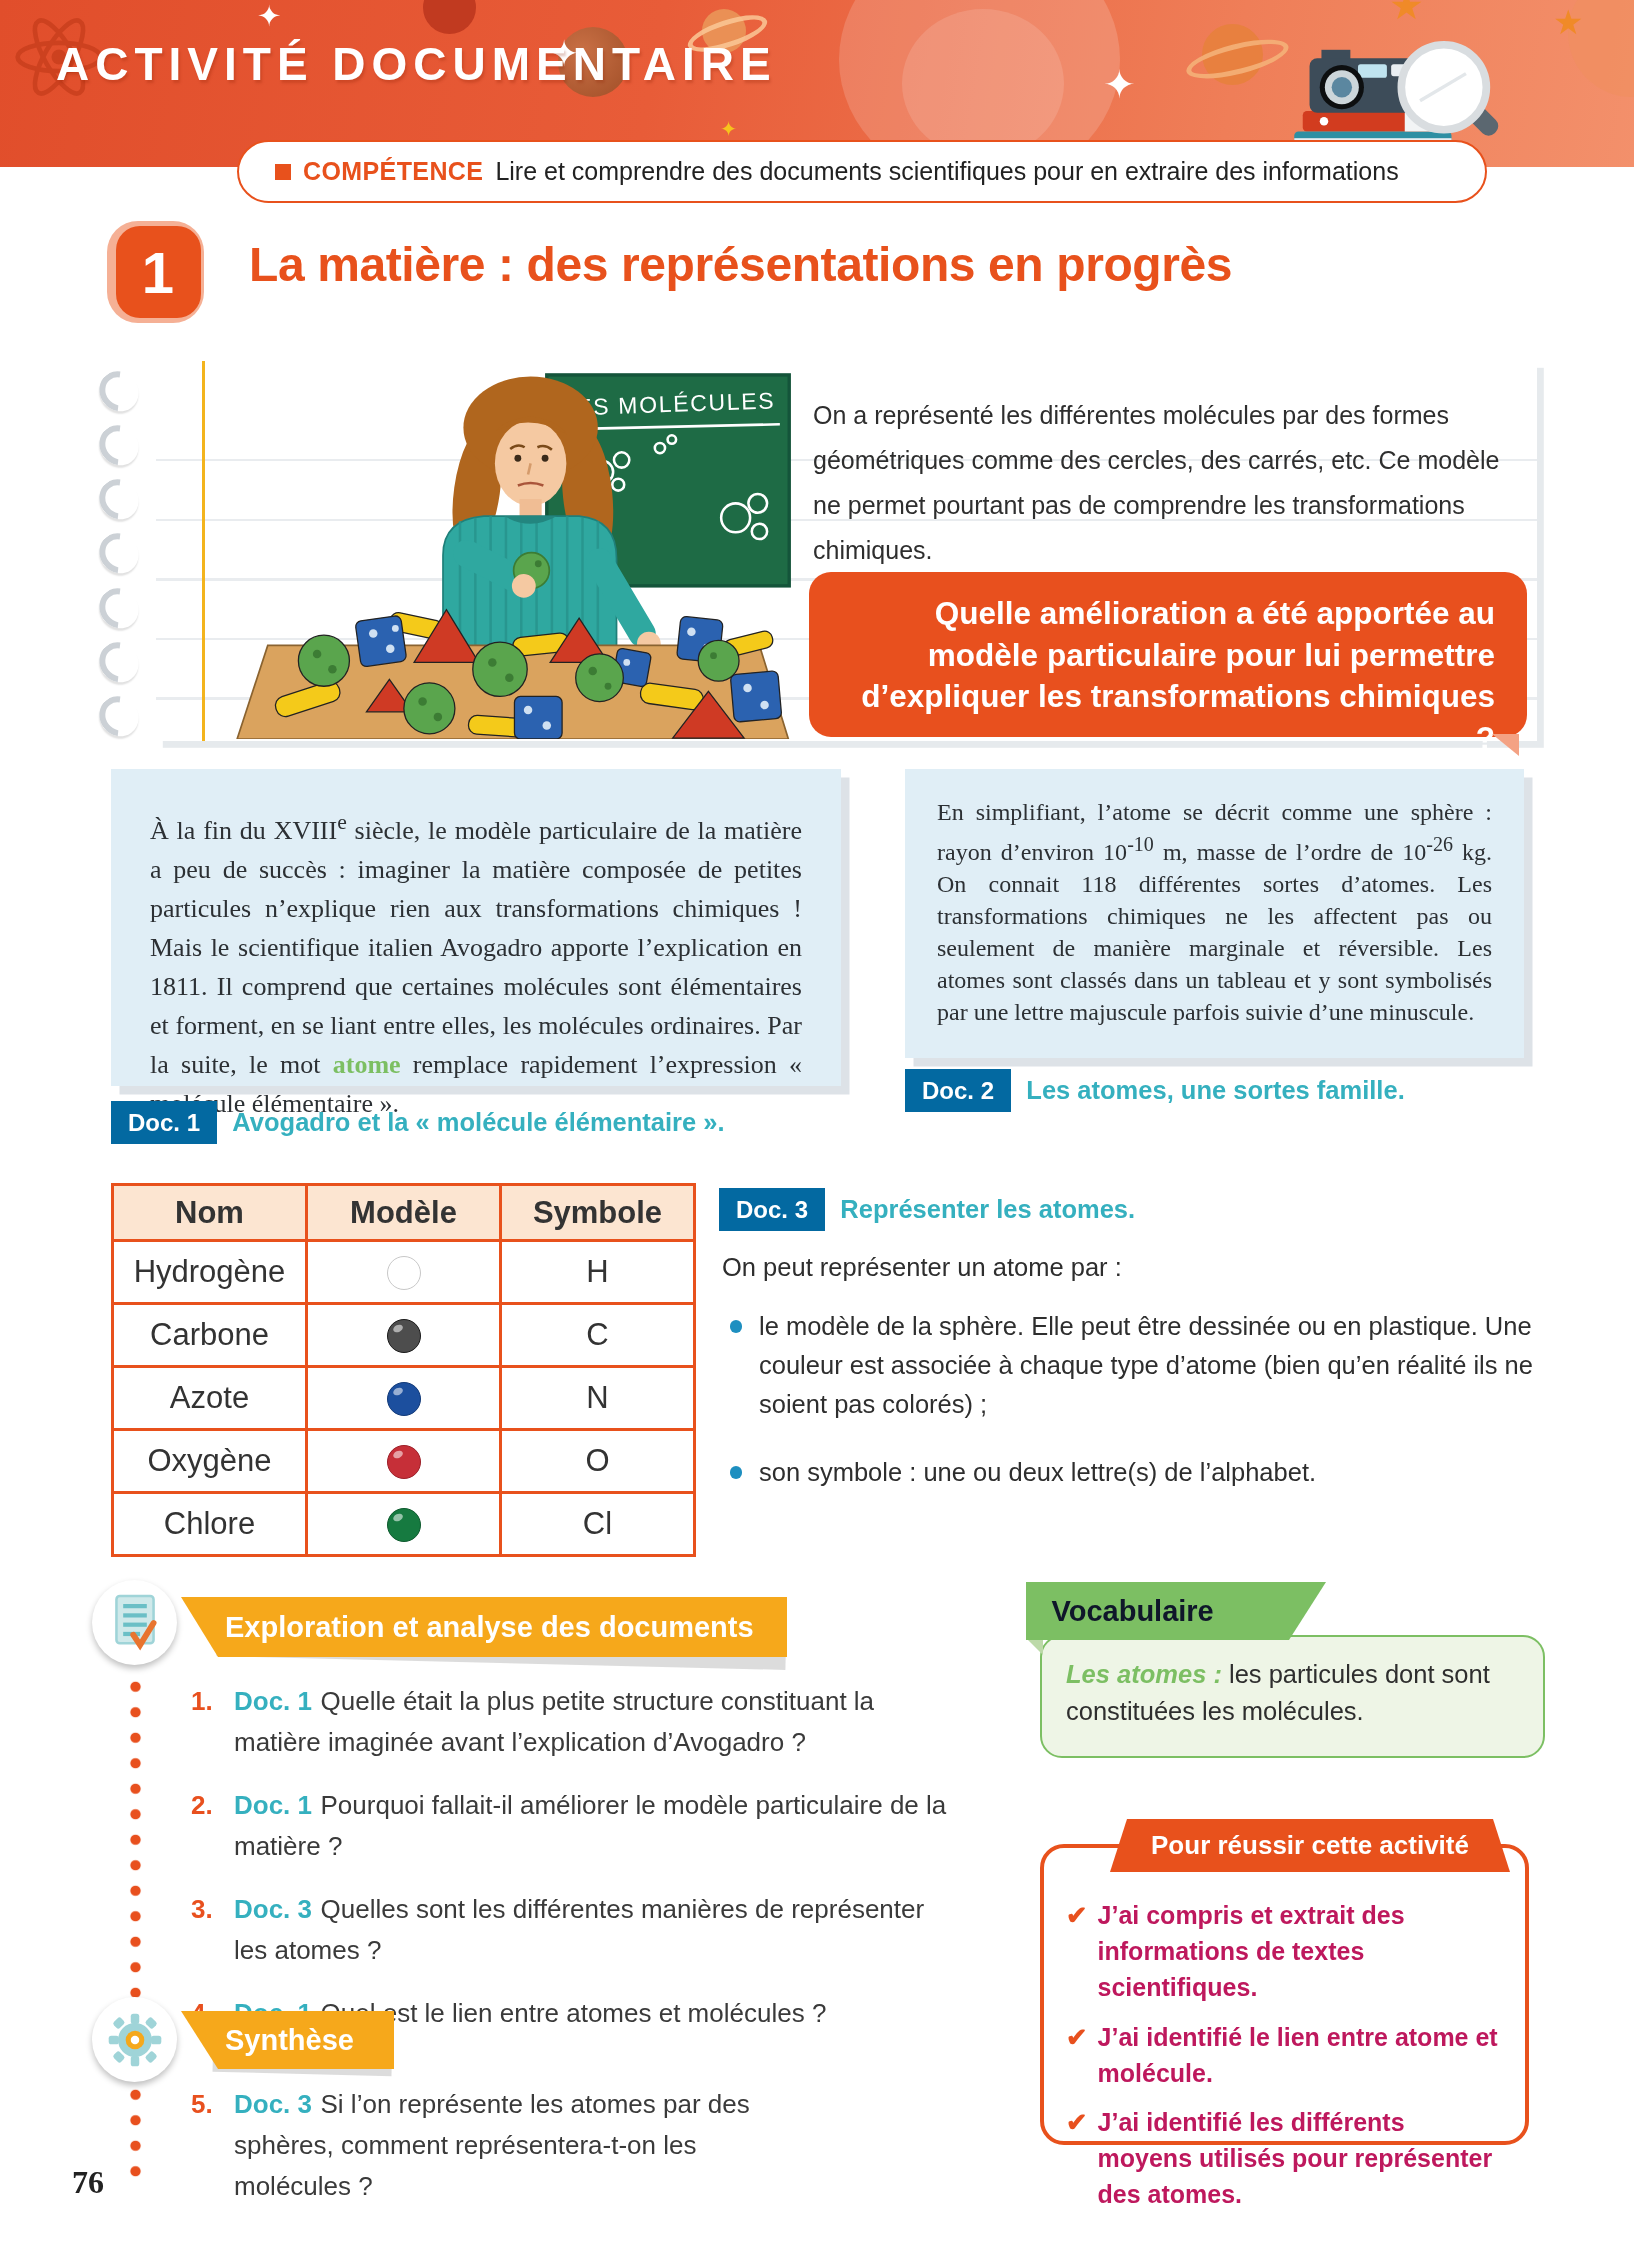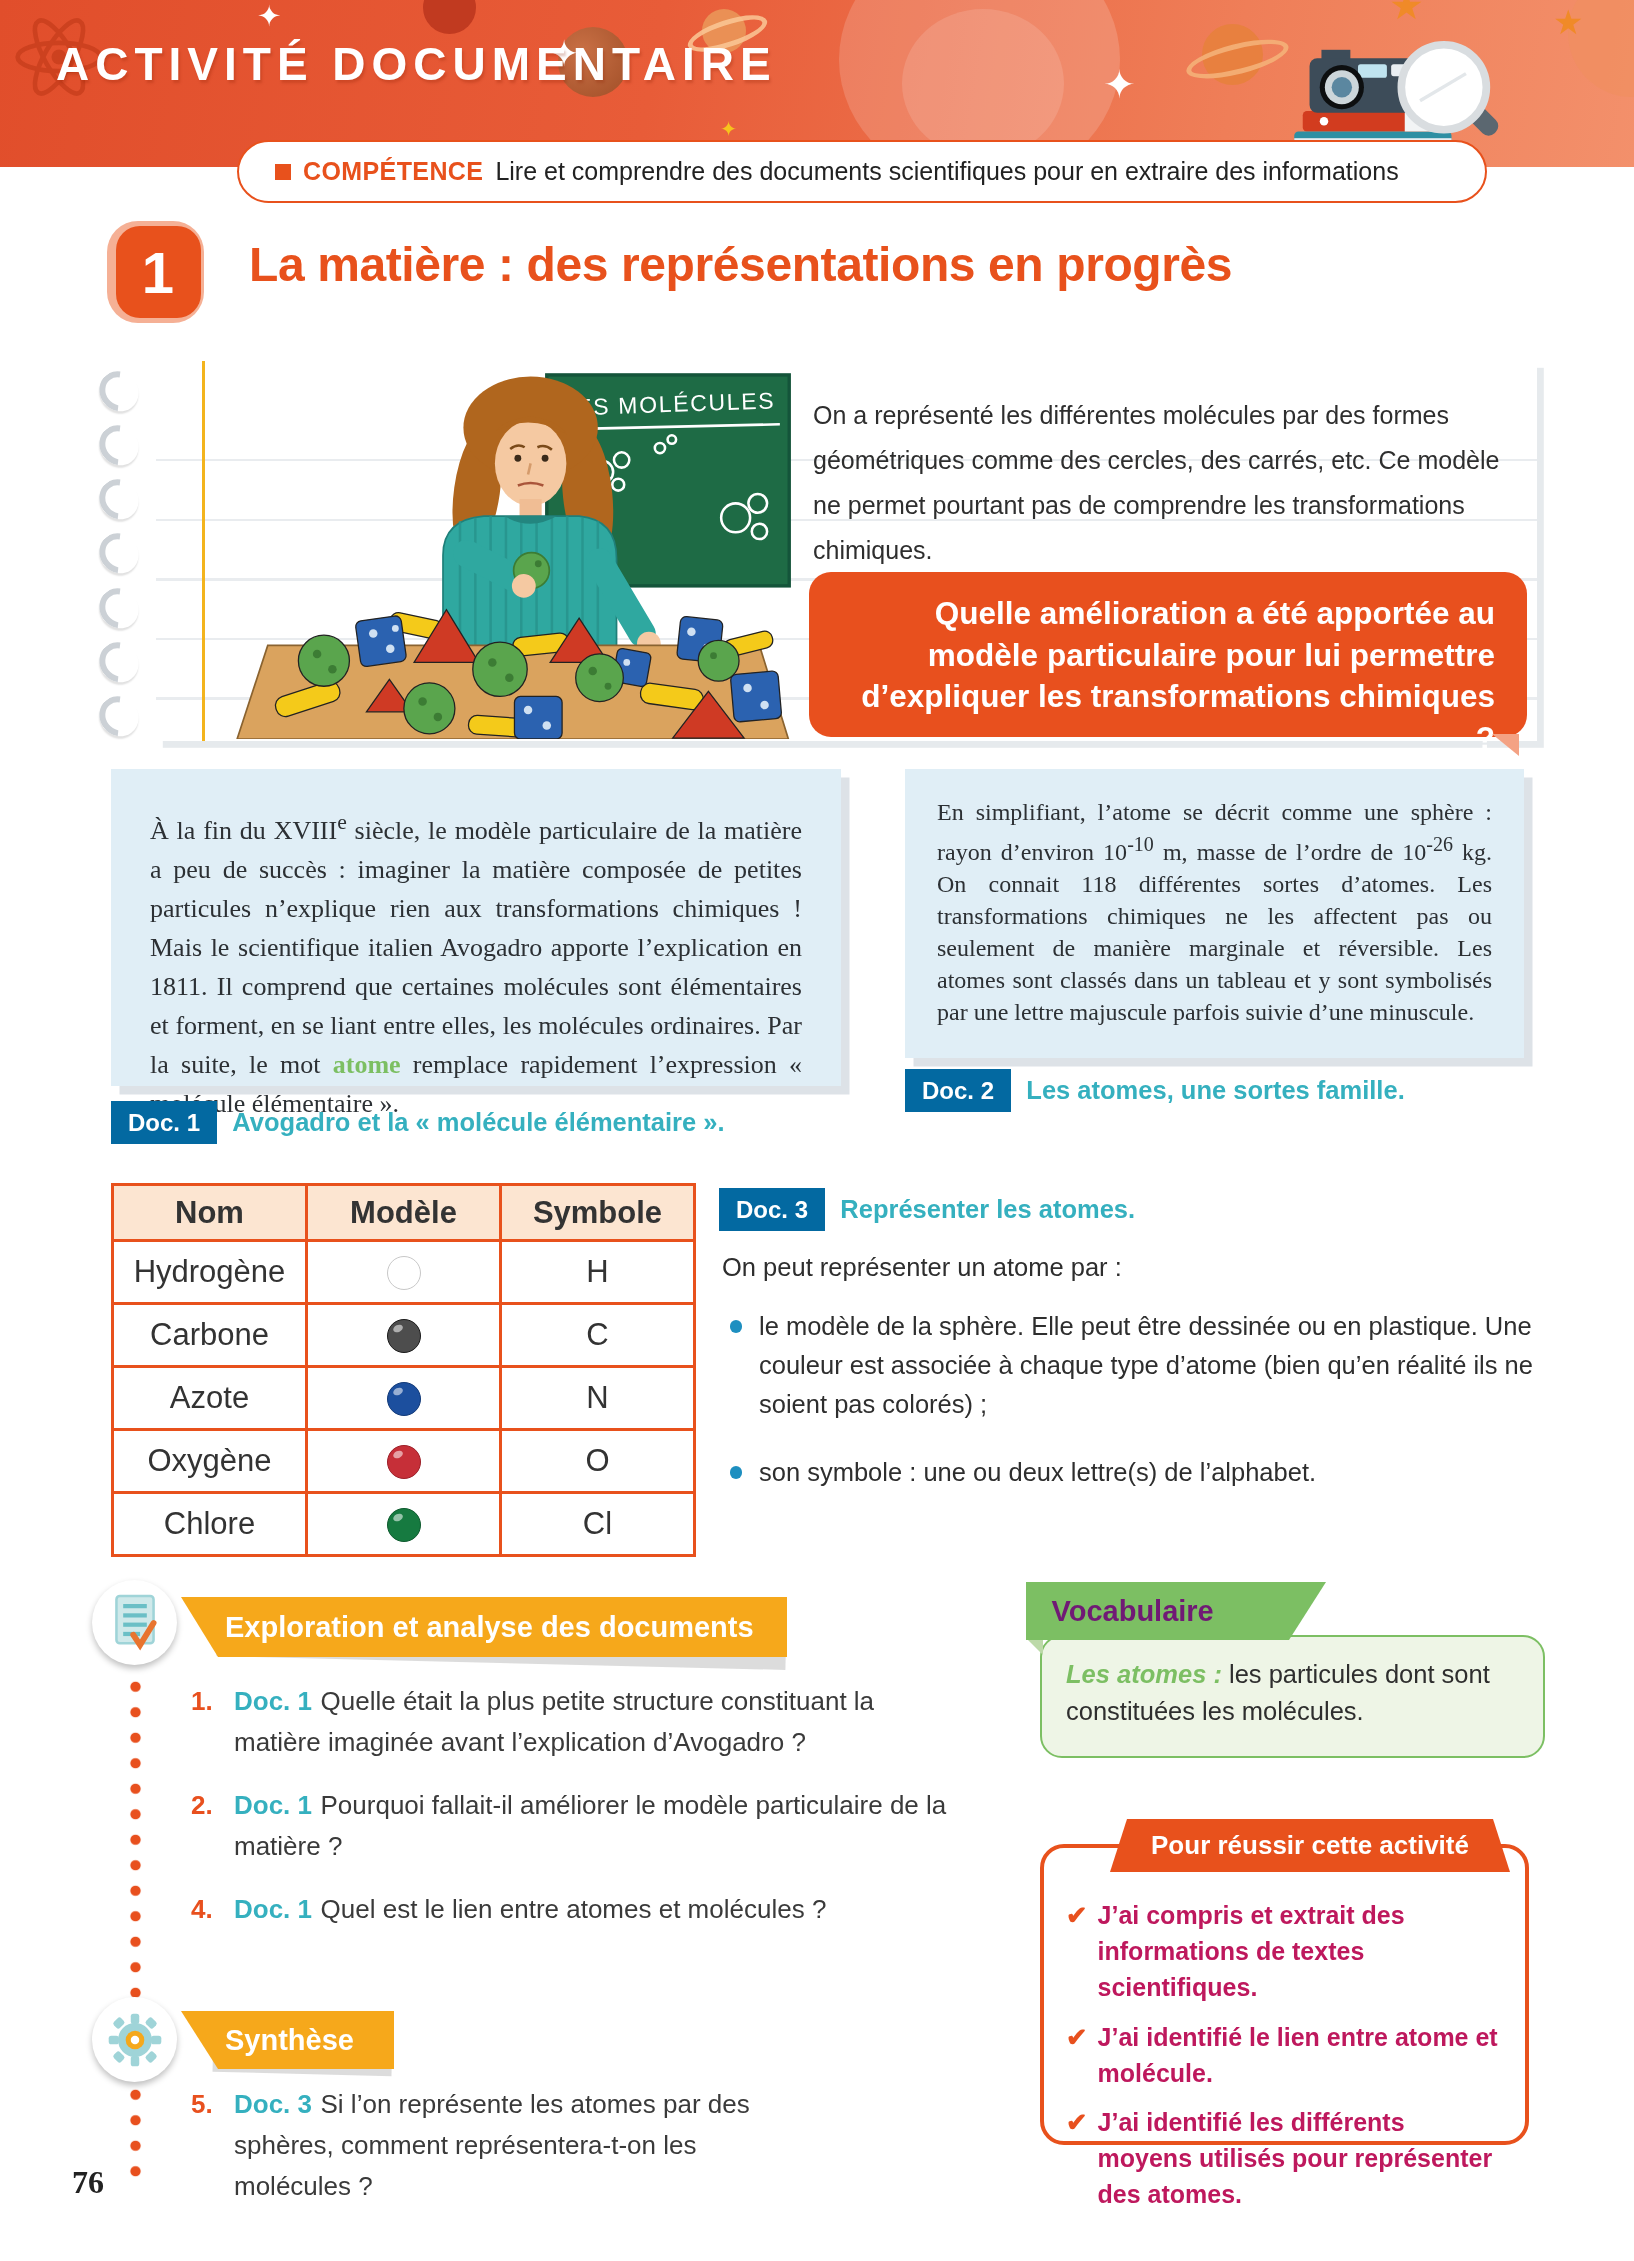--- a/index.html
+++ b/index.html
@@ -81,21 +81,21 @@
   .section-icon{width:85px;height:85px;background:#fff;border-radius:50%;
     box-shadow:0 3.4px 6px rgba(0,0,0,.25);display:flex;align-items:center;justify-content:center;z-index:3;}
   .banner-shadow{background:#c9c9c9;opacity:.65;transform:rotate(1.4deg);z-index:1;}
   .yellow-banner{background:#f6a81b;color:#fff;font-weight:800;font-size:29px;z-index:2;
     clip-path:polygon(0 0,100% 0,100% 100%,37px 100%);display:flex;align-items:center;padding-left:44px;box-sizing:border-box;}
   .q-item{padding-left:43px;margin-bottom:22px;font-size:26px;line-height:41px;color:#3a3a3a;}
   .q-num{display:inline-block;width:43px;margin-left:-43px;color:#e8501e;font-weight:800;}
   .q-doc{color:#35b0bf;font-weight:800;margin-right:8.5px;}
 
   
-  #vocab-tab{left:1026px;top:1582px;width:300px;height:58px;background:#7cbf63;color:#701a75;
+  #vocab-tab{left:1026px;top:1582px;width:300px;height:58px;background:#7cbf63;color:#0f172a;
     font-weight:800;font-size:29px;display:flex;align-items:center;padding-left:25.5px;box-sizing:border-box;
     clip-path:polygon(0 0,100% 0,calc(100% - 37px) 100%,0 100%);z-index:3;}
   #vocab-fold{left:1026px;top:1638px;width:0;height:0;border-top:17px solid #bcd9a8;border-left:17px solid transparent;z-index:2;}
   #vocab-box{left:1040px;top:1635px;width:505px;height:123px;background:#eef5e6;border:2.6px solid #7cbf63;
     border-radius:22px;box-sizing:border-box;padding:19px 24px;font-size:25.5px;line-height:37px;color:#2e2e2e;z-index:1;}
   .vocab-term{color:#7cbf63;font-weight:800;font-style:italic;}
 
   
   #success-box{left:1040px;top:1844px;width:489px;height:301px;background:#fff;border:4.3px solid #e8511c;
     border-radius:24px;box-sizing:border-box;padding:49px 20.4px 0 22px;z-index:1;}
@@ -391,20 +391,23 @@
   </div>
 
   <div class="abs" style="left:191px;top:1681px;width:770px;">
     <div class="q-item">
       <span class="q-num">1.</span><span class="q-doc">Doc. 1</span><span>Quelle était la plus petite structure constituant la matière imaginée avant l’explication d’Avogadro ?</span>
     </div>
     <div class="q-item">
       <span class="q-num">2.</span><span class="q-doc">Doc. 1</span><span>Pourquoi fallait-il améliorer le modèle particulaire de la matière ?</span>
     </div>
     <div class="q-item">
+      <span class="q-num">3.</span><span class="q-doc">Doc. 3</span><span>Quelles sont les différentes manières de représenter les atomes ?</span>
+    </div>
+    <div class="q-item">
       <span class="q-num">4.</span><span class="q-doc">Doc. 1</span><span>Quel est le lien entre atomes et molécules ?</span>
     </div>
   </div>
 
   <div class="abs section-icon" style="left:92px;top:1997px;">
     <svg width="56" height="56" viewBox="0 0 66 66">
       <g fill="#9fd4d8">
         <circle cx="33" cy="33" r="20"></circle>
         <rect x="28" y="2" width="10" height="12" rx="3"></rect>
           <rect x="28" y="52" width="10" height="12" rx="3"></rect>

